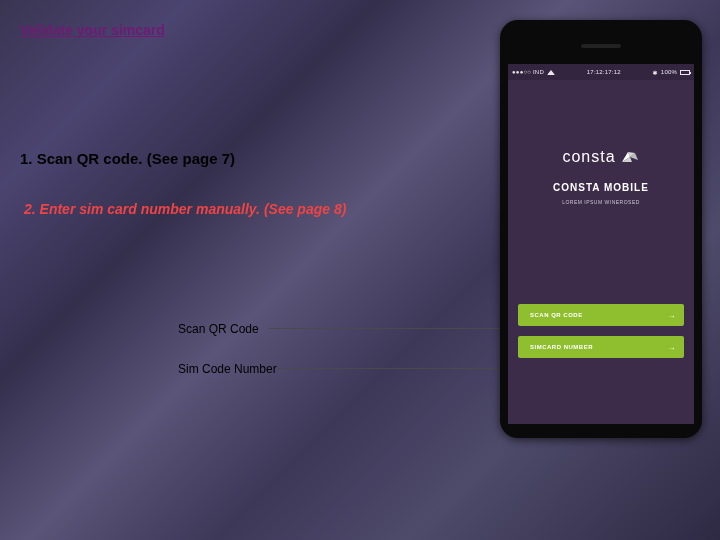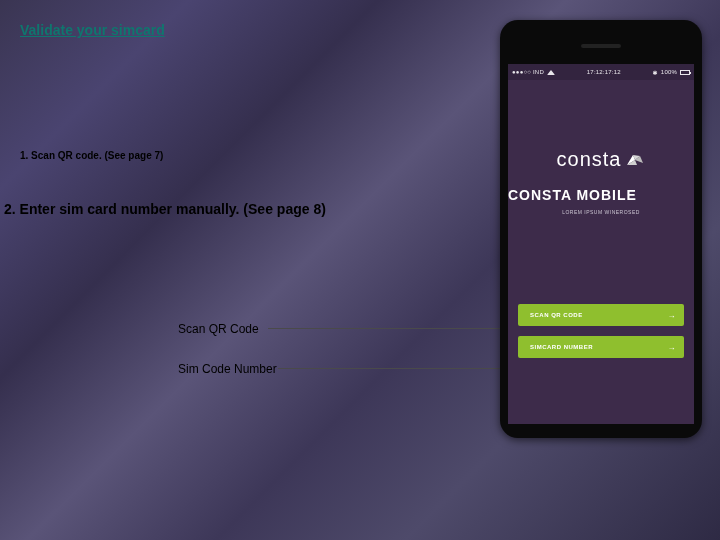--- a/index.html
+++ b/index.html
@@ -15,49 +15,50 @@
     height: 540px;
     position: relative;
   }
   .title {
     position: absolute;
     top: 22px;
     left: 20px;
     font-size: 14px;
     font-weight: bold;
     text-decoration: underline;
-    color: #0f766e;
+    color: #701a75;
   }
   .intro {
     position: absolute;
     top: 58px;
     left: 20px;
     width: 360px;
     font-size: 14px;
     color: #000;
     line-height: 1.3;
   }
   .opt1 {
     position: absolute;
     top: 150px;
     left: 20px;
     width: 360px;
-    font-size: 10px;
+    font-size: 15px;
     font-weight: bold;
     color: #000;
   }
   .opt2 {
     position: absolute;
     top: 200px;
-    left: 4px;
+    left: 24px;
     width: 360px;
     font-size: 14px;
     font-weight: bold;
-    color: #000000;
+    color: #ef4444;
     line-height: 1.3;
+    font-style: italic;
   }
   .callout {
     position: absolute;
     left: 178px;
     font-size: 12px;
     color: #000;
   }
   .c1 { top: 322px; }
   .c2 { top: 362px; }
   .leader {
@@ -133,31 +134,31 @@
     text-align: center;
     margin-top: 68px;
     color: #fff;
   }
   .brand {
     display: inline-flex;
     align-items: center;
     gap: 4px;
   }
   .brandtxt {
-    font-size: 20px;
+    font-size: 16px;
     letter-spacing: 1px;
     font-weight: 300;
     text-align: center;
   }
   .brandicon svg { display: block; }
   .subbrand {
     margin-top: 16px;
-    text-align: left;
+    text-align: center;
     color: #fff;
-    font-size: 14px;
+    font-size: 10px;
     font-weight: bold;
     letter-spacing: 1px;
   }
   .tagline {
     margin-top: 6px;
     text-align: center;
     color: #c9c3d0;
     font-size: 5px;
     letter-spacing: 0.5px;
   }

